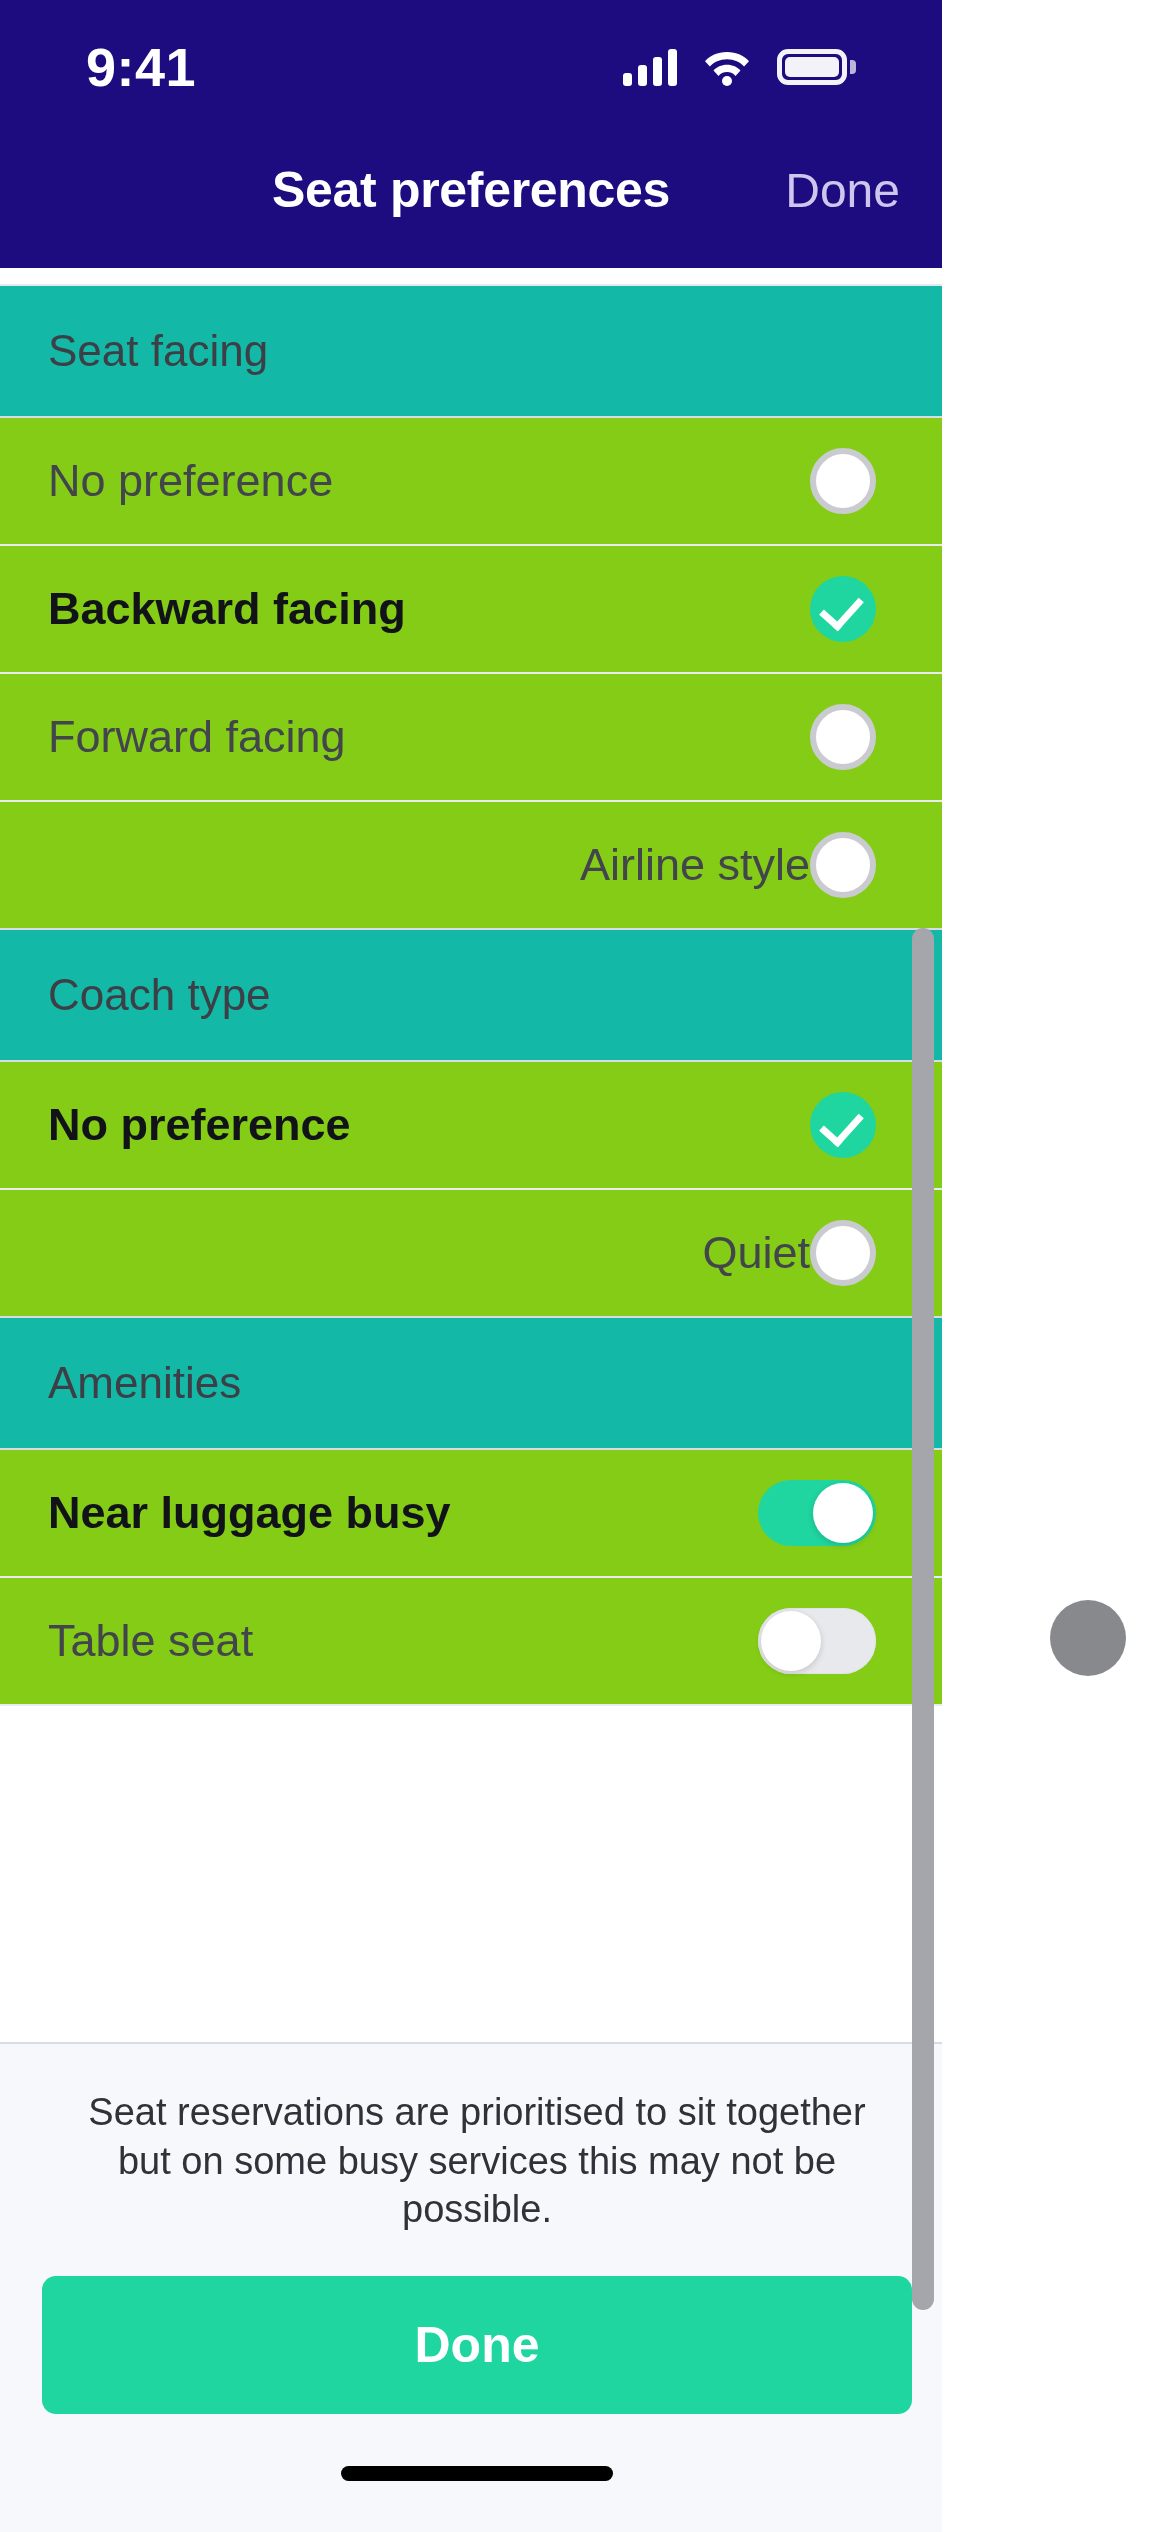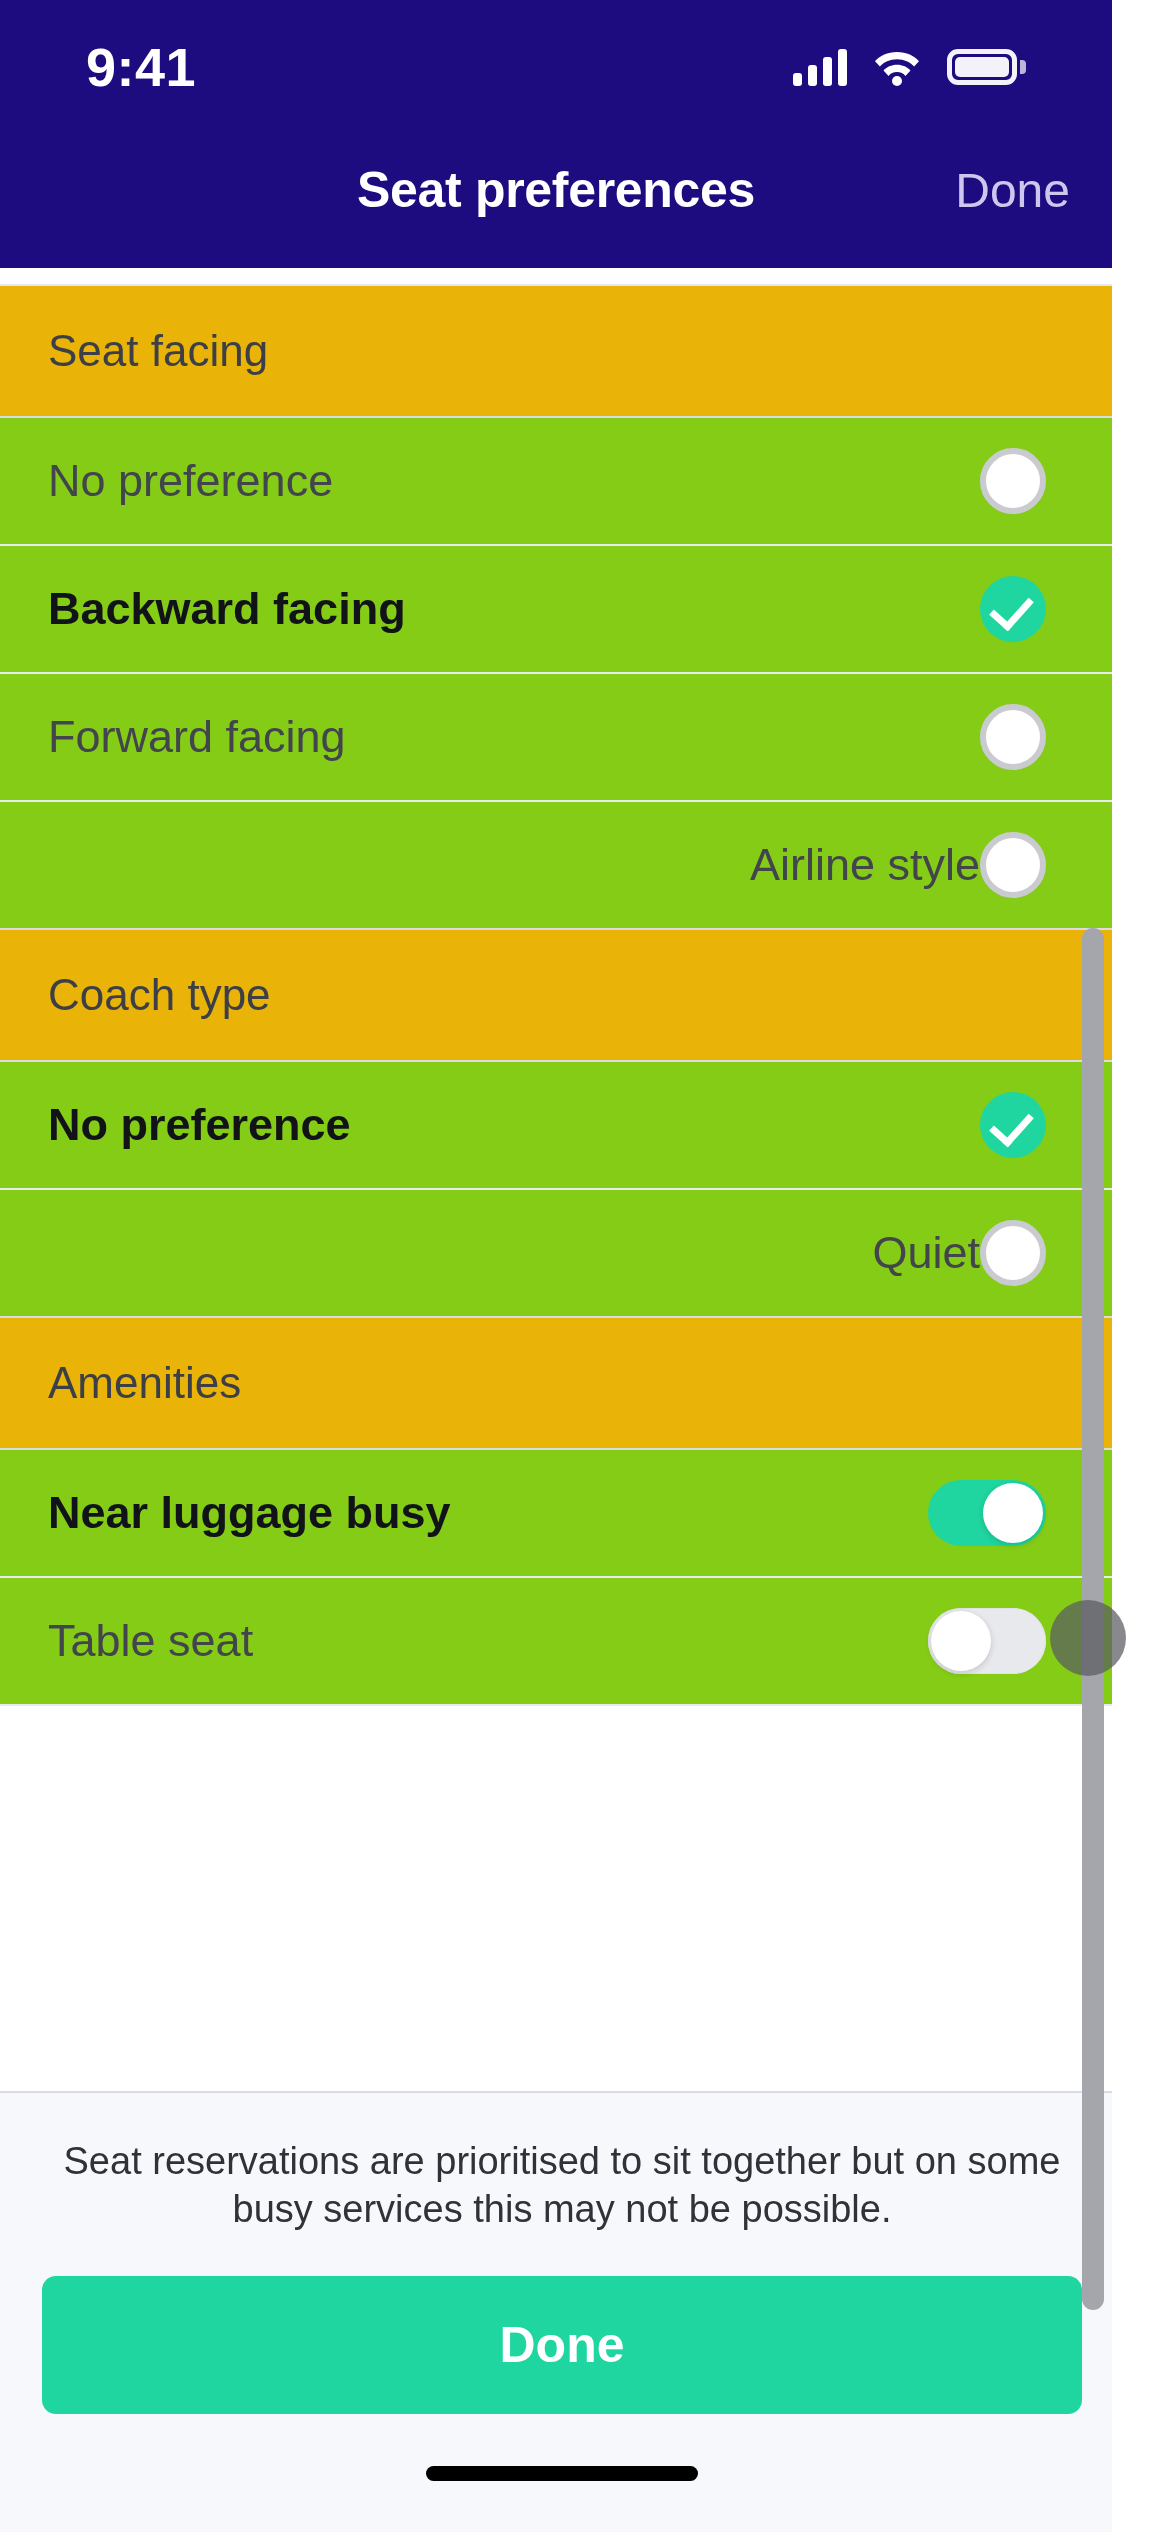--- a/index.html
+++ b/index.html
@@ -7,21 +7,21 @@
   html, body {
     width: 1170px;
     height: 2532px;
     background: #ffffff;
     font-family: "Liberation Sans", sans-serif;
     overflow: hidden;
   }
 
   .phone {
     position: relative;
-    width: 1112px;
+    width: 942px;
     height: 2532px;
     background: #f7f8fc;
     display: flex;
     flex-direction: column;
   }
 
   
   .header {
     background: #1d0b80;
     flex: 0 0 auto;
@@ -120,21 +120,21 @@
     background: #ffffff;
   }
 
   .top-gap {
     height: 18px;
     background: #ffffff;
     border-bottom: 2px solid #e6e8ef;
   }
 
   .section-header {
-    background: #eab308;
+    background: #14b8a6;
     padding: 0 48px;
     height: 132px;
     display: flex;
     align-items: center;
     border-bottom: 2px solid #d9dce5;
   }
   .section-header-label {
     font-size: 44px;
     color: #3c3f46;
     font-weight: normal;

